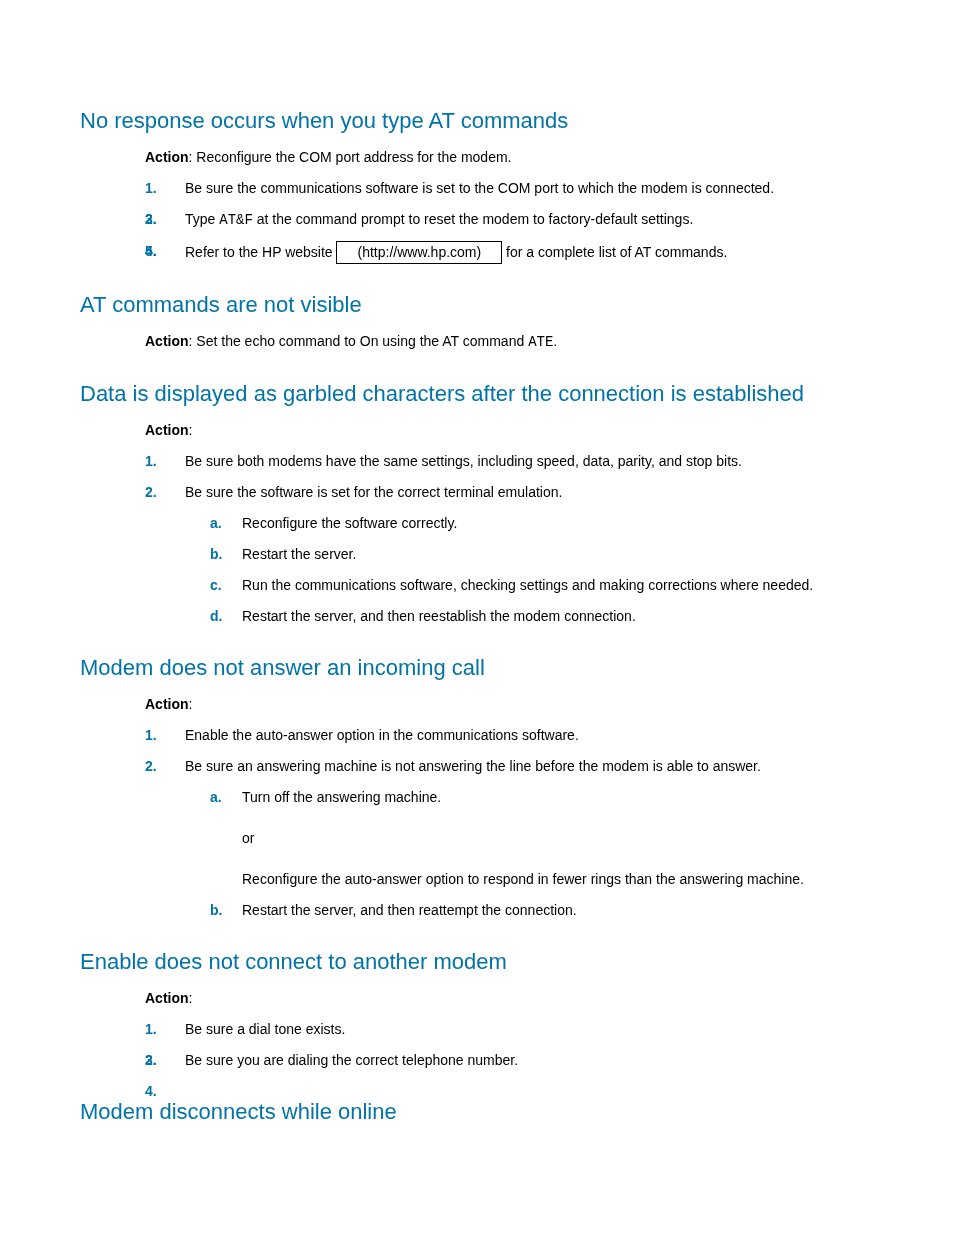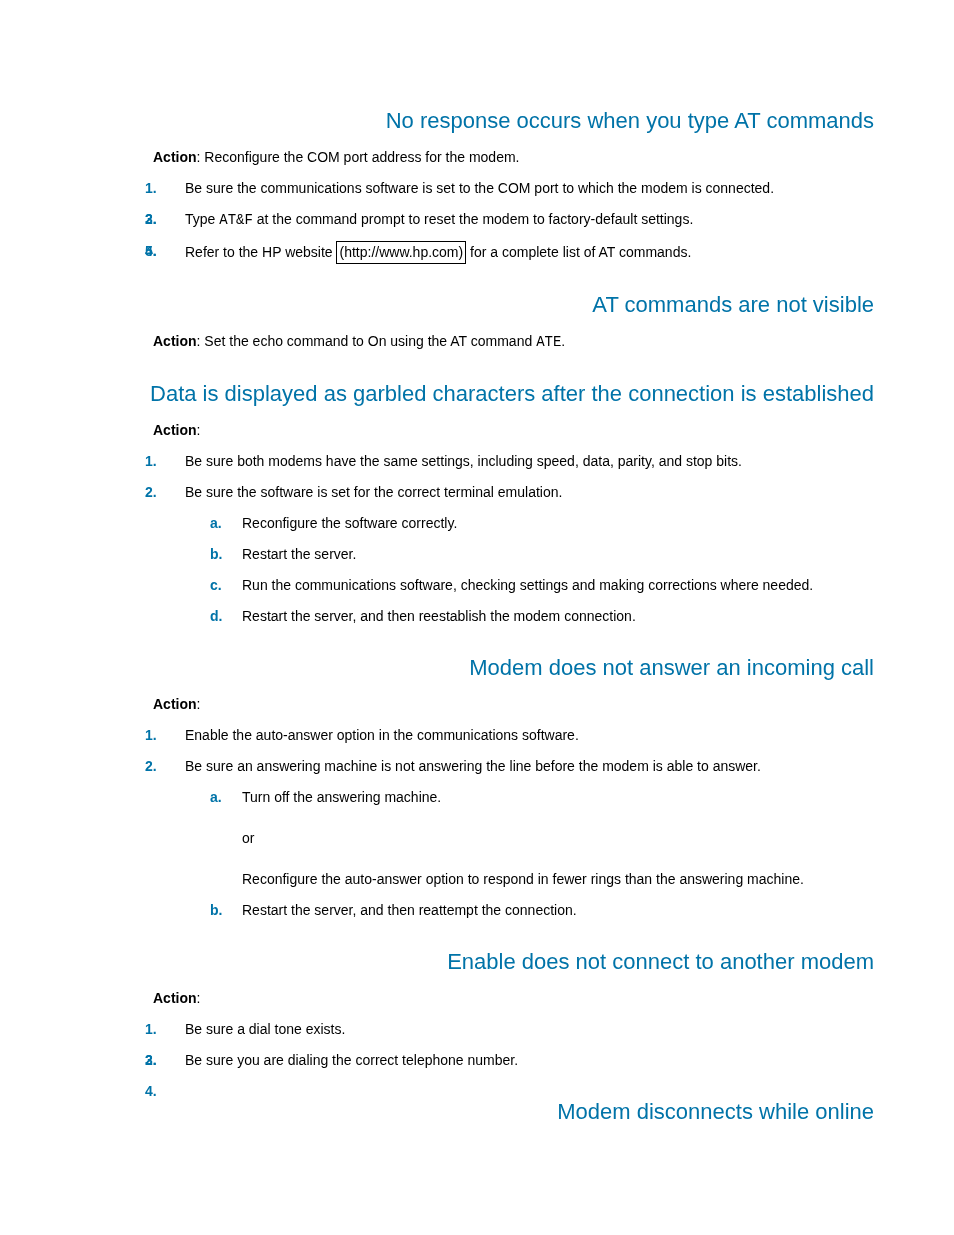--- a/index.html
+++ b/index.html
@@ -10,27 +10,26 @@
     box-sizing: border-box;
     color: #000;
     font-size: 14px;
     line-height: 1.5;
   }
   h2 {
     color: #0073a8;
     font-weight: normal;
     font-size: 22px;
     margin: 24px 0 10px 0;
-    text-align: right;
   }
   .indent {
     margin-left: 65px;
   }
   .action-line {
-    margin: 6px 8px;
+    margin: 6px 0;
   }
   ol.numbered {
     list-style: none;
     padding-left: 0;
     margin: 6px 0;
   }
   ol.numbered > li {
     position: relative;
     padding-left: 40px;
     margin: 10px 0;
@@ -56,21 +55,21 @@
     left: 0;
     color: #0073a8;
     font-weight: bold;
   }
   .mono {
     font-family: "Courier New", monospace;
     font-size: 14px;
   }
   .link-box {
     border: 1px solid #000;
-    padding: 0 2px;
+    padding: 0 20px;
     display: inline-block;
   }
   .sub-text {
     margin: 20px 0 10px 0;
   }
 </style>
 </head>
 <body>
 
 <h2>No response occurs when you type AT commands</h2>

